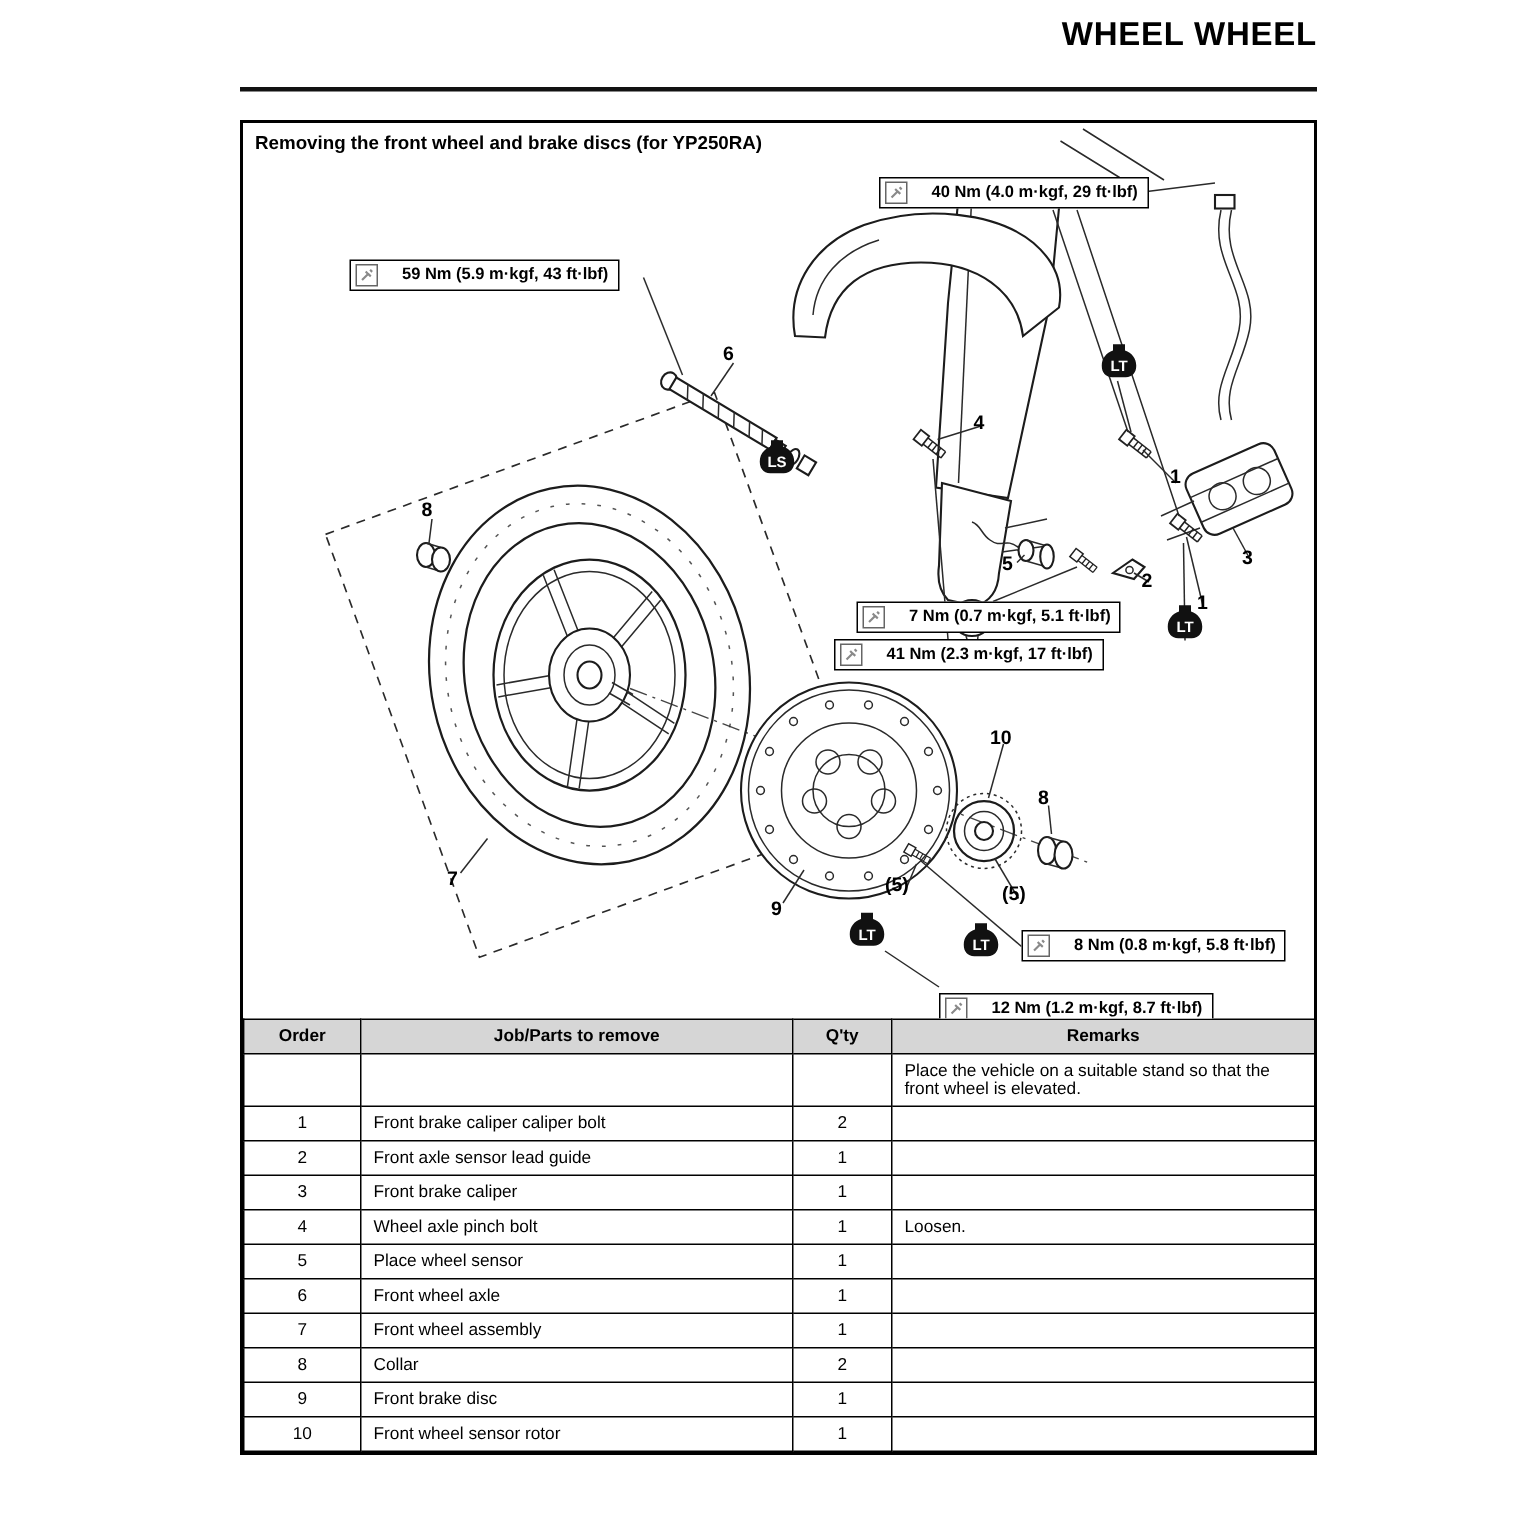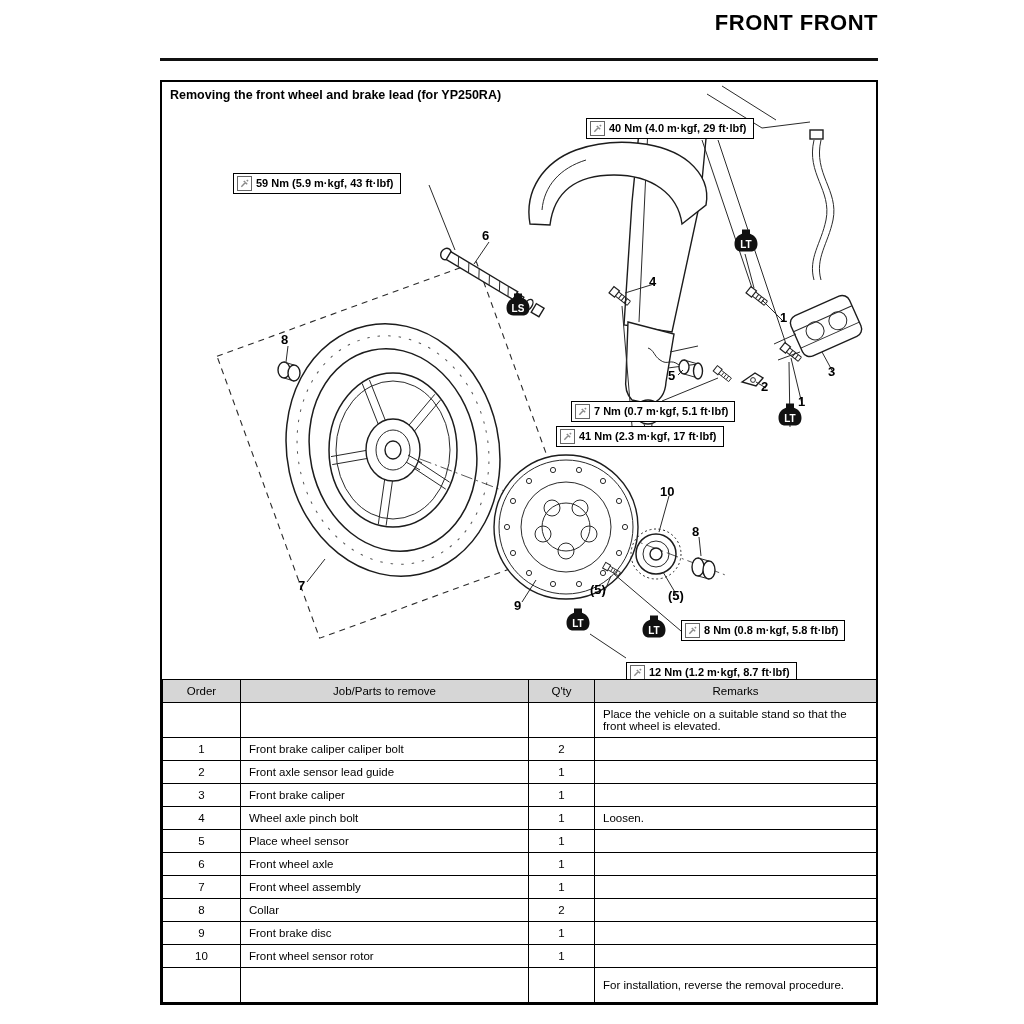--- a/index.html
+++ b/index.html
@@ -8,54 +8,54 @@
   
   .page-title{position:absolute;top:10px;left:160px;width:718px;text-align:right;
         font-size:22px;font-weight:bold;letter-spacing:.5px;}
   .header-rule{position:absolute;top:58px;left:160px;width:718px;height:3px;background:#111;}
   
   .figure-box{position:absolute;top:80px;left:160px;width:714px;border:2px solid #000;background:#fff;}
   .figure-caption{position:absolute;top:6px;left:8px;font-size:12.5px;font-weight:bold;z-index:6;}
   .diagram{position:relative;height:597px;overflow:hidden;}
   .diagram svg.art{position:absolute;left:0;top:0;}
   
-  .callout{position:absolute;display:flex;align-items:center;gap:4px;border:1.3px solid #000;
+  .callout{position:absolute;display:flex;align-items:center;gap:16px;border:1.3px solid #000;
         background:#fff;padding:2px 6px 2px 3px;font-weight:bold;font-size:11px;
         white-space:nowrap;z-index:4;line-height:1.1;}
   .wicon{width:13px;height:13px;border:1px solid #666;display:flex;align-items:center;
         justify-content:center;flex:0 0 13px;background:#fff;}
   
   .plabel{position:absolute;font-weight:bold;font-size:13px;z-index:4;}
   
   .flask{position:absolute;width:28px;height:25px;z-index:4;text-decoration:underline;}
   .flask text{font:bold 10px "Liberation Sans",sans-serif;fill:#fff;}
   
   .ln{stroke:#1c1c1c;stroke-width:1.5;fill:none;}
   .fw{fill:#fff;stroke:#1c1c1c;stroke-width:1.4;}
   .thin{stroke:#2a2a2a;stroke-width:1;fill:none;}
   .dash{stroke:#2a2a2a;stroke-width:1.1;fill:none;stroke-dasharray:6 5;}
   
   table.parts{width:100%;border-collapse:collapse;table-layout:fixed;font-size:11.5px;}
   table.parts th,table.parts td{border:1px solid #000;padding:3px 8px;vertical-align:middle;
         overflow:hidden;}
-  table.parts th{background:#d6d6d6;font-weight:normal;text-align:center;height:16px;}
+  table.parts th{background:#d6d6d6;font-weight:bold;text-align:center;height:16px;}
   td.c{text-align:center;}
   tr.std td{height:16px;}
   tr.tall td{height:28px;vertical-align:middle;}
 </style>
 </head>
 <body>
 
 <div class="page">
 
-  <div class="page-title">FRONT FRONT</div>
+  <div class="page-title">WHEEL WHEEL</div>
   <div class="header-rule"></div>
 
   <div class="figure-box">
-    <div class="figure-caption">Removing the front wheel and brake lead (for YP250RA)</div>
+    <div class="figure-caption">Removing the front wheel and brake discs (for YP250RA)</div>
 
     <div class="diagram">
 
       <svg class="art" width="714" height="597" viewBox="0 0 714 597">
         <defs>
           <g id="bolt">
             <rect x="-7" y="-4" width="7" height="8" fill="#fff" stroke="#222" stroke-width="1.2"></rect>
             <path d="M0 -2.6 H15 M0 2.6 H15 M15 -2.6 V2.6 M4 -2.6 V2.6 M7.5 -2.6 V2.6 M11 -2.6 V2.6" stroke="#222" stroke-width="1" fill="none"></path>
           </g>
         </defs>
@@ -380,22 +380,16 @@
           <td>Front brake disc</td>
           <td class="c">1</td>
           <td></td>
         </tr>
         <tr class="std">
           <td class="c">10</td>
           <td>Front wheel sensor rotor</td>
           <td class="c">1</td>
           <td></td>
         </tr>
-        <tr class="tall">
-          <td class="c"></td>
-          <td></td>
-          <td class="c"></td>
-          <td>For installation, reverse the removal procedure.</td>
-        </tr>
       </tbody>
     </table>
   </div>
 </div>
 
 </body></html>

